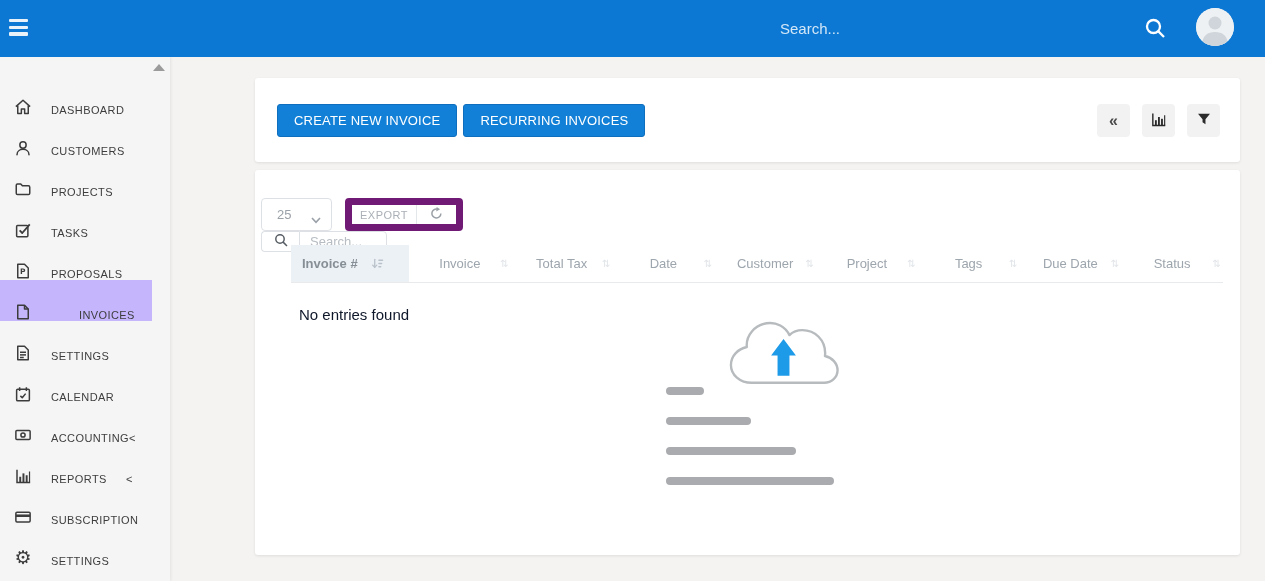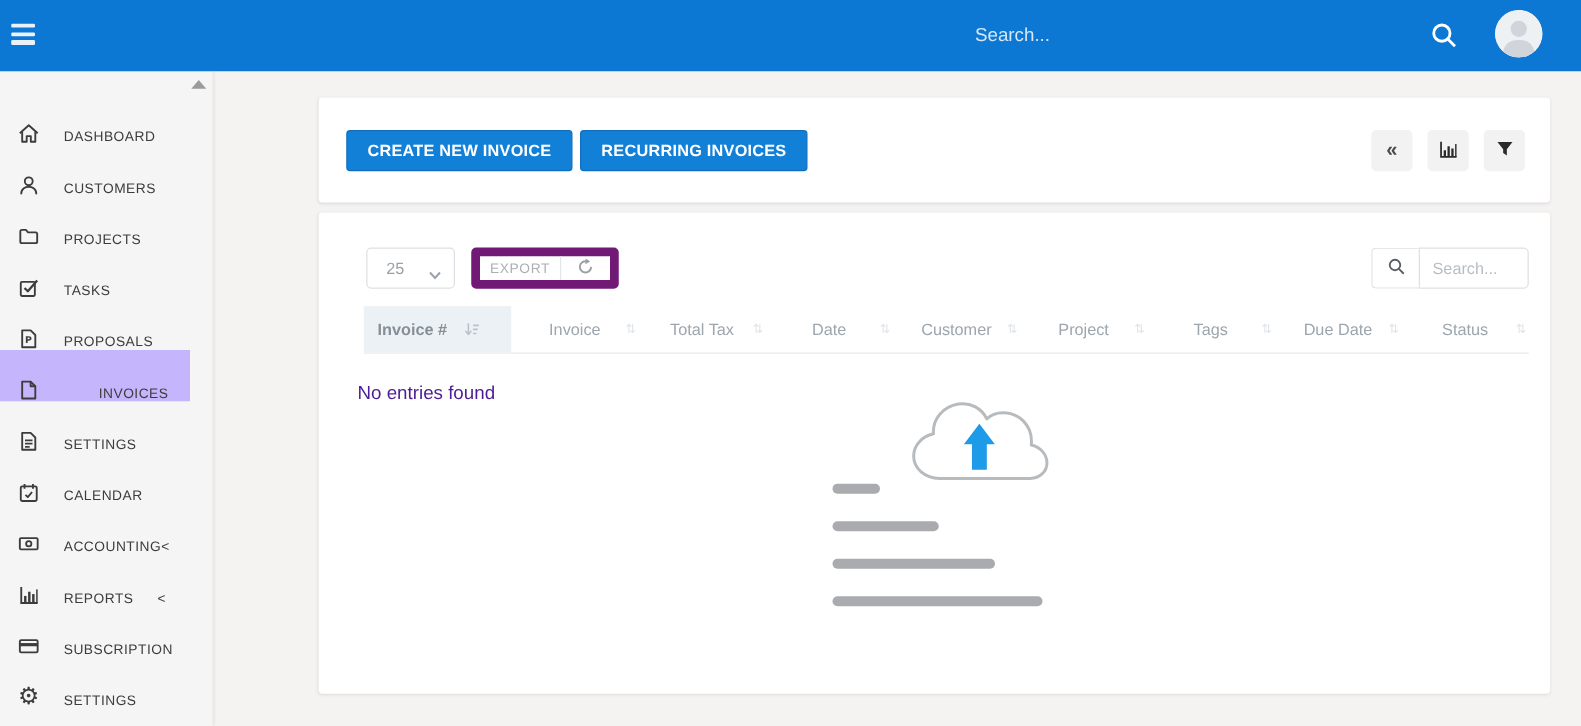--- a/index.html
+++ b/index.html
@@ -28,46 +28,46 @@
   .side-item .s-chevron.far { position:absolute; left:126px; }
   .gear-glyph { font-size:19px; line-height:18px; color:#3c3c3c; }
 
   
   .card { position:absolute; background:#fff; border-radius:3px; box-shadow:0 1px 3px rgba(0,0,0,.09); }
   .card1 { left:255px; top:78px; width:985px; height:84px; }
   .card2 { left:255px; top:170px; width:985px; height:385px; }
 
   
   .btn-row { position:absolute; left:22px; top:26px; display:flex; gap:6px; }
-  .btn-primary { height:33px; padding:0 16px; background:#1380d8; border:1px solid #0f6fbe; border-radius:3px; color:#fff; font-size:13px; font-weight:700; letter-spacing:.2px; cursor:pointer; font-family:inherit; }
+  .btn-primary { height:33px; padding:0 16px; background:#1380d8; border:1px solid #0f6fbe; border-radius:3px; color:#fff; font-size:13px; font-weight:400; letter-spacing:.2px; cursor:pointer; font-family:inherit; }
   .iconbtn-row { position:absolute; right:20px; top:26px; display:flex; gap:12px; }
   .icon-btn { width:33px; height:33px; background:#f2f2f2; border:none; border-radius:4px; display:flex; align-items:center; justify-content:center; cursor:pointer; color:#2e2e2e; font-family:inherit; }
   .icon-btn .guillemet { font-size:16px; font-weight:bold; color:#4a4a4a; line-height:1; }
 
   
-  .table-toolbar { position:absolute; left:38px; right:17px; top:28px; height:33px; display:flex; justify-content:space-between; }
+  .table-toolbar { position:absolute; left:6px; right:17px; top:28px; height:33px; display:flex; justify-content:space-between;flex-direction:column; }
   .toolbar-left { display:flex; gap:13px; }
   .pagesize { position:relative; width:71px; height:33px; border:1px solid #dde1e5; border-radius:4px; background:#fff; display:flex; align-items:center; padding-left:15px; font-size:13px; color:#9aa1a8; cursor:pointer; }
   .pagesize .chev { position:absolute; right:10px; top:13px; }
   .export-group { display:flex; height:33px; border:7px solid #701a75; border-radius:4px; background:#fff; }
   .export-btn { width:64px; background:transparent; border:none; font-size:11px; letter-spacing:.5px; color:#aab0b6; cursor:pointer; font-family:inherit; }
   .refresh-btn { width:40px; background:transparent; border:none; border-left:1px solid #e4e7ea; display:flex; align-items:center; justify-content:center; cursor:pointer; color:#9aa0a6; }
   .tsearch-group { display:flex; height:33px; }
   .tsearch-icon { width:38px; border:1px solid #dde1e5; border-right:none; border-radius:4px 0 0 4px; background:#fff; display:flex; align-items:center; justify-content:center; cursor:pointer; color:#565c63; }
   .tsearch-input { width:88px; border:1px solid #dde1e5; border-radius:0 4px 4px 0; padding:0 10px; font-size:13px; color:#555; outline:none; font-family:inherit; }
   .tsearch-input::placeholder { color:#b7bdc3; }
 
   
   .thead { position:absolute; left:36px; right:17px; top:75px; height:38px; display:flex; border-bottom:1px solid #e9eaec; }
   .th { position:relative; flex:1; display:flex; align-items:center; justify-content:center; font-size:13px; color:#9da5ad; cursor:pointer; }
   .th .sort-hint { position:absolute; right:2px; font-size:10px; color:#e0e4e8; }
   .th-first { flex:0 0 118px; justify-content:flex-start; padding-left:11px; background:#ecf1f5; color:#878f96; font-weight:700; }
   .th-first .sort-active { margin-left:13px; display:flex; }
 
-  .empty-msg { position:absolute; left:31px; top:136px; font-size:15px; color:#4c1d95; }
+  .empty-msg { position:absolute; left:44px; top:136px; font-size:15px; color:#0f172a; }
 
   
   .illus { position:absolute; left:411px; top:143px; width:260px; height:180px; }
   .cloud-wrap { position:absolute; left:56px; top:0; }
   .skel-bar { position:absolute; left:0; height:8px; border-radius:4px; background:#a9abae; }
   .bar1 { top:74px;  width:38px; }
   .bar2 { top:104px; width:85px; }
   .bar3 { top:134px; width:130px; }
   .bar4 { top:164px; width:168px; }
 </style>

